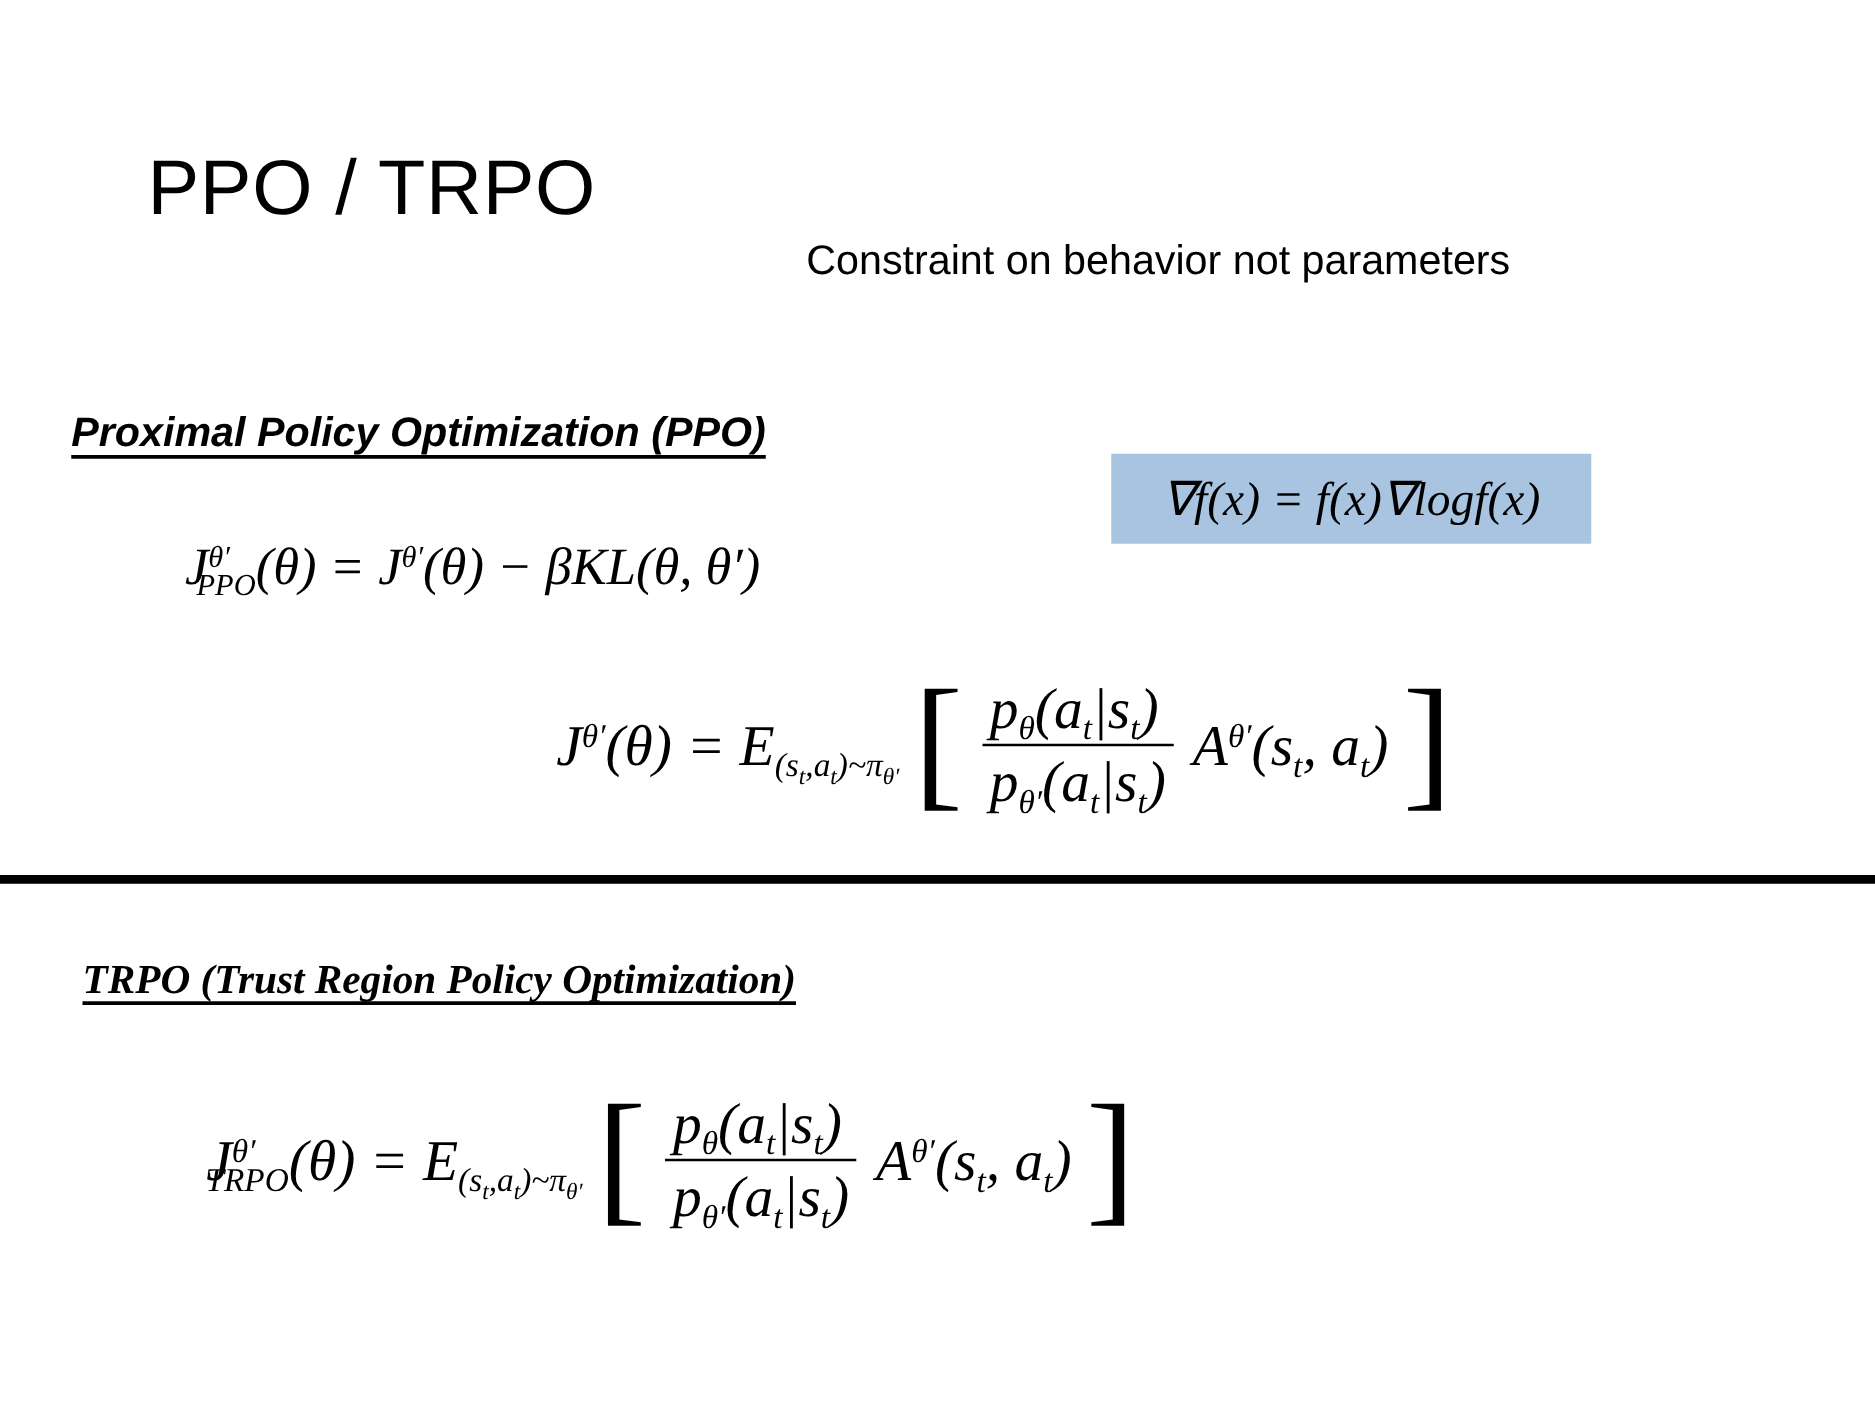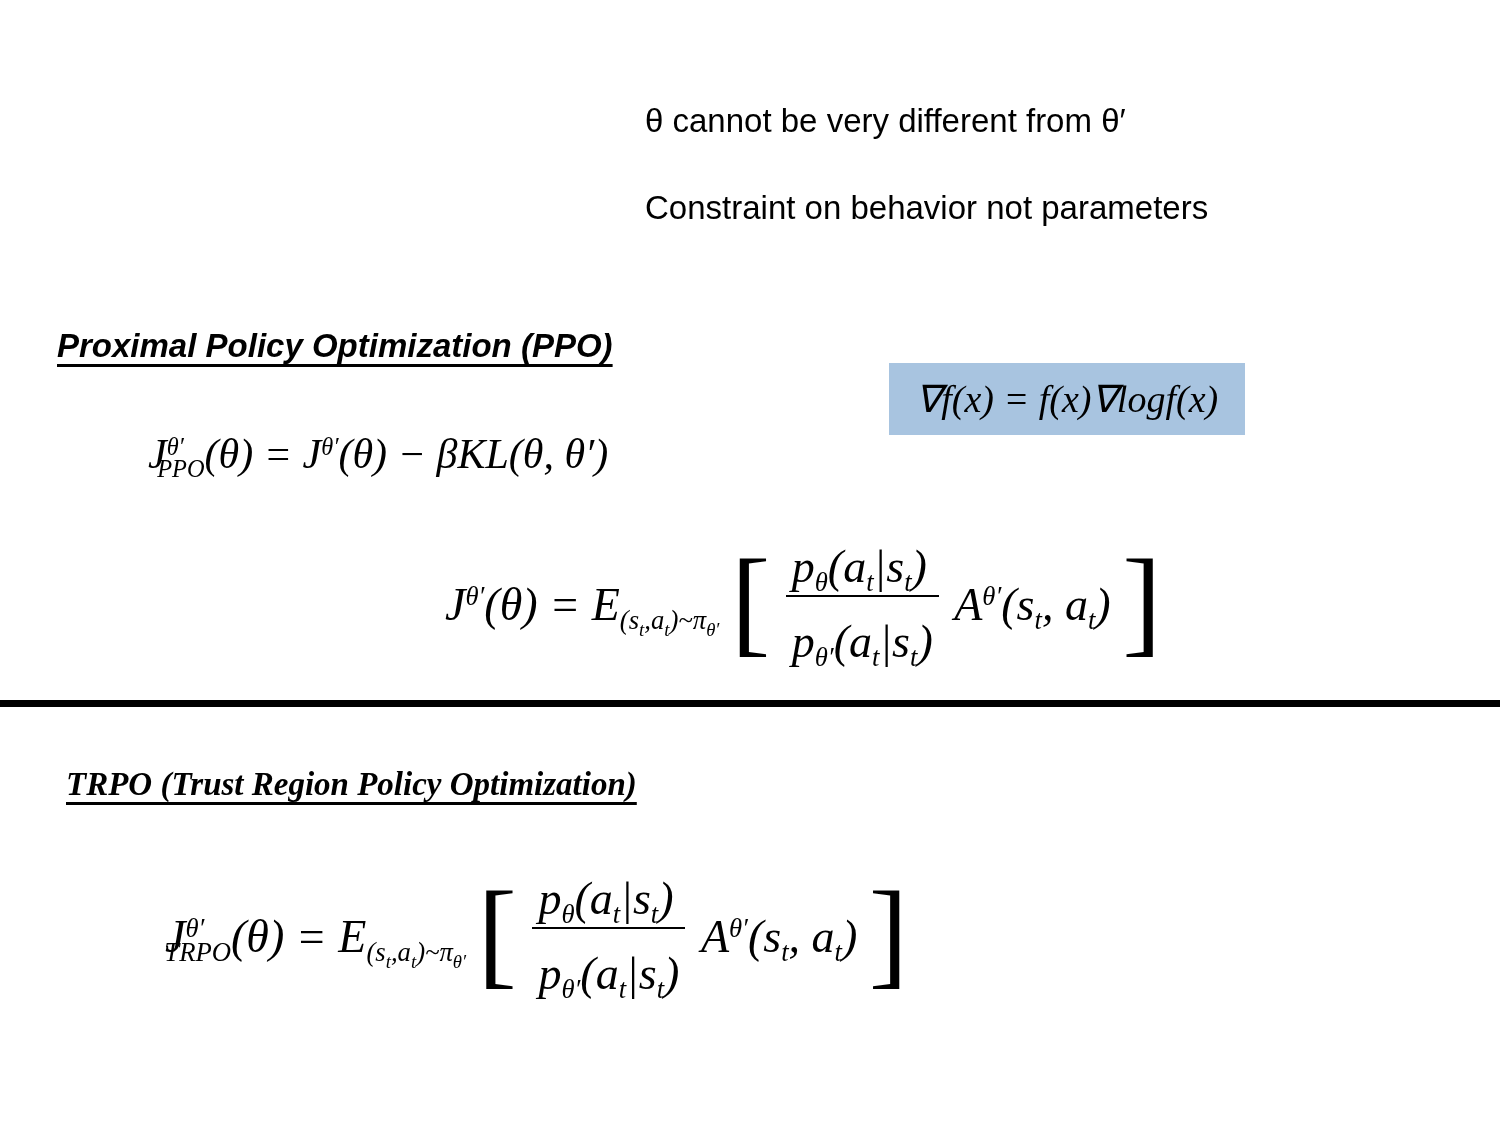--- a/index.html
+++ b/index.html
@@ -62,21 +62,21 @@
     width: 1500px;
     height: 7px;
     background: #000000;
   }
 
   
   .highlight-box {
     position: absolute;
     left: 889px;
     top: 363px;
-    width: 356px;
+    width: 384px;
     height: 72px;
     background: #a8c4e0;
     display: flex;
     align-items: center;
     justify-content: center;
   }
 
   
   .math {
     position: absolute;
@@ -116,42 +116,42 @@
     position: relative;
     margin: 0 4px;
   }
   .frac .num {
     display: block;
     padding: 0 6px 2px 6px;
     border-bottom: 2px solid #000;
   }
   .frac .den {
     display: block;
-    padding: 18px 6px 0 6px;
+    padding: 2px 6px 0 6px;
   }
 
   
   .bigbr {
     display: inline-block;
     font-size: 118px;
     font-style: normal;
     vertical-align: middle;
     line-height: 0.62;
     font-family: "Liberation Serif", serif;
     transform: translateY(-2px);
   }
   .midalign { display: inline-block; vertical-align: middle; }
 </style>
 </head>
 <body>
 
 <div class="slide">
 
+  <div class="title">PPO / TRPO</div>
 
-  <div class="note-line note-1">θ cannot be very different from θ′</div>
   <div class="note-line note-2">Constraint on behavior not parameters</div>
 
   <div class="section-heading heading-ppo">Proximal Policy Optimization (PPO)</div>
 
   <div class="highlight-box">
     <span class="hl-math"><span>∇</span><span>f</span><span>(</span><span>x</span><span>)</span> <span>=</span> <span>f</span><span>(</span><span>x</span><span>)</span><span>∇</span><span>log</span><span>f</span><span>(</span><span>x</span><span>)</span></span>
   </div>
 
   <div class="math m-lg eq-ppo">
     <span>J</span><sup>θ′</sup><sub style="margin-left:-1.1em">PPO</sub><span>(</span><span>θ</span><span>)</span>

